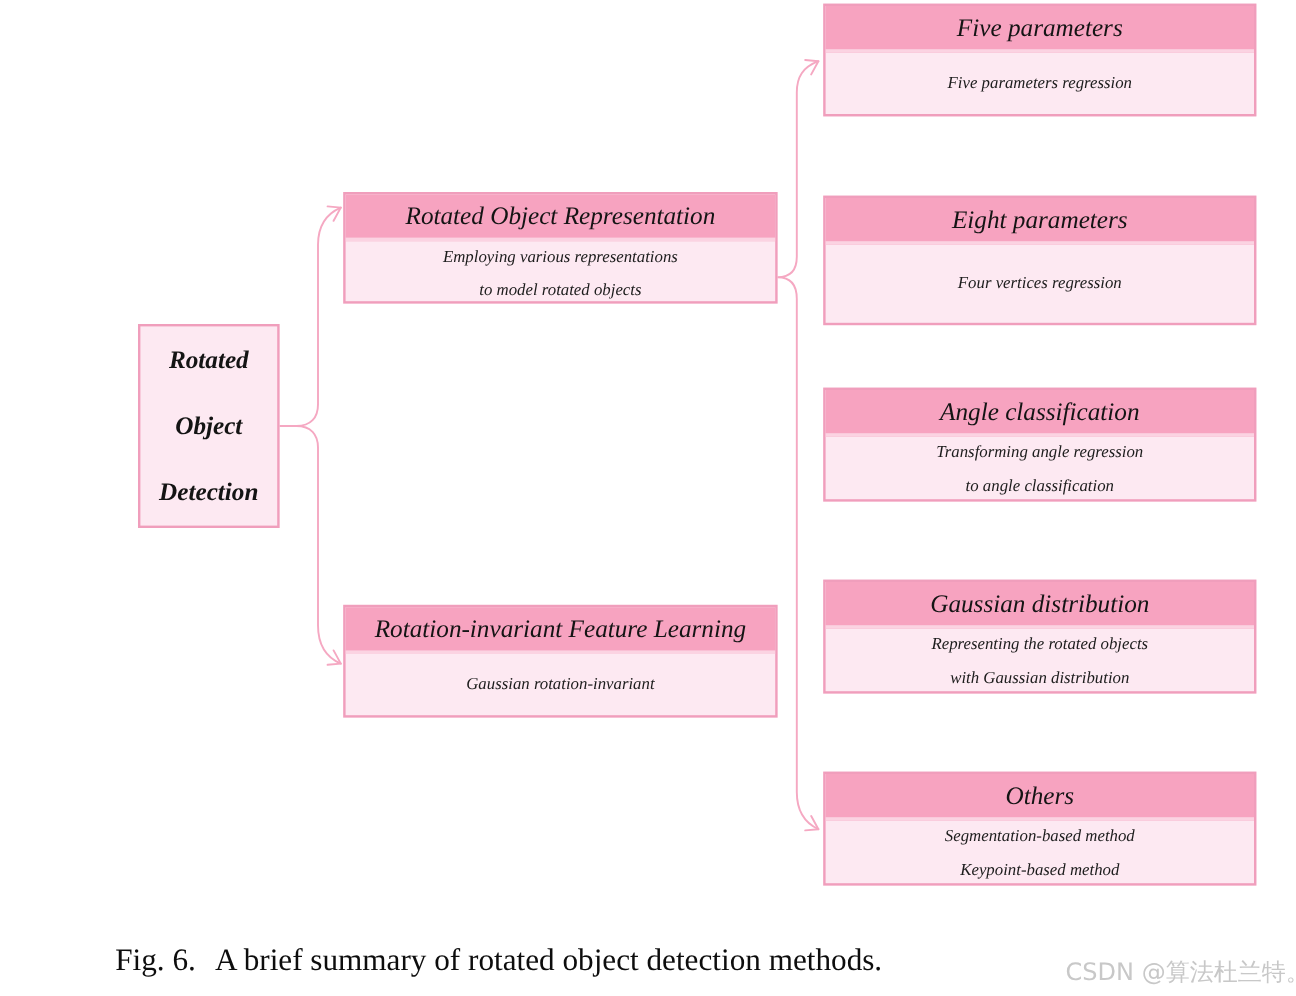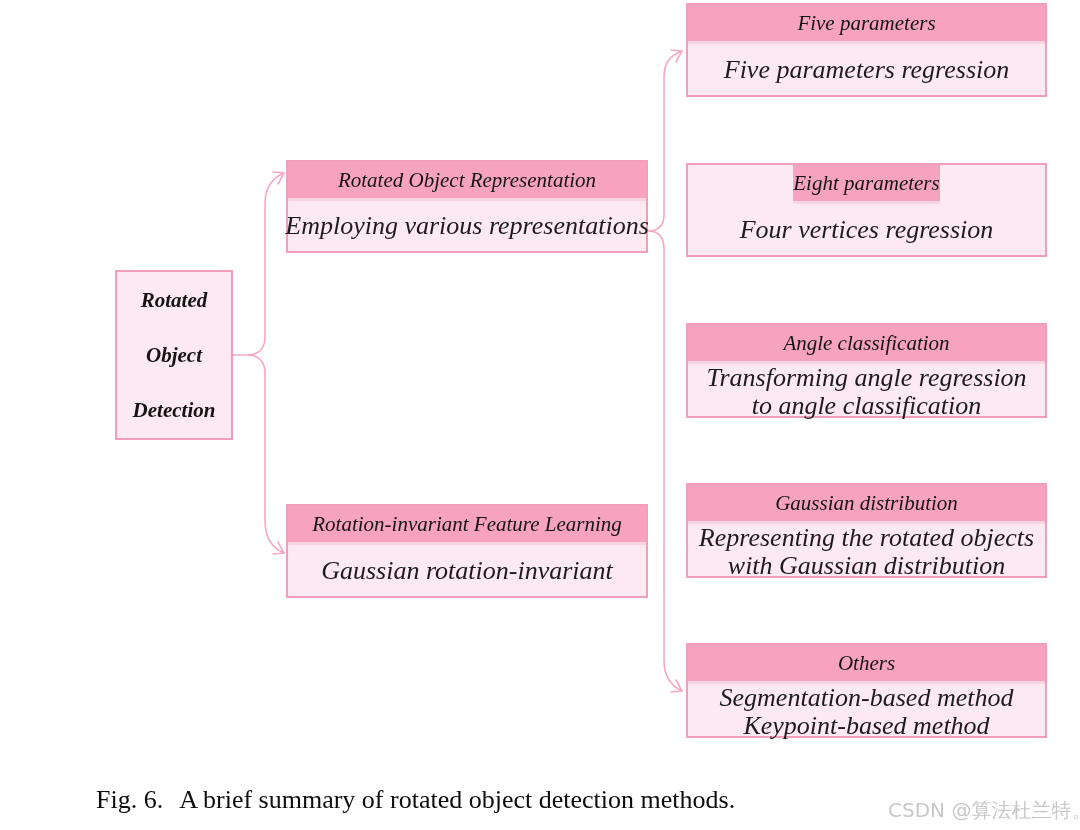--- a/index.html
+++ b/index.html
@@ -14,21 +14,21 @@
   html,body{margin:0;padding:0;}
   body{background:#ffffff;font-family:"Liberation Serif","DejaVu Serif",serif;}
   .stage{position:relative;width:1080px;height:830px;background:#ffffff;overflow:hidden;}
   .connector-layer{position:absolute;left:0;top:0;width:1080px;height:830px;pointer-events:none;}
   .node{position:absolute;box-sizing:border-box;border:2px solid var(--border);
         background:var(--body);display:flex;flex-direction:column;}
   .node .hdr{flex:0 0 auto;height:36px;background:var(--header);
         border-bottom:3px solid var(--divider);display:flex;align-items:center;justify-content:center;
         font-weight:normal;font-style:italic;font-size:21px;color:var(--ink);}
   .node .bod{flex:1 1 auto;display:flex;flex-direction:column;align-items:center;justify-content:center;
-        font-style:italic;font-size:26px;line-height:28px;color:#1c1c1c;text-align:center;}
+        font-style:italic;font-size:14px;line-height:28px;color:#1c1c1c;text-align:center;}
   .node .line{display:block;white-space:nowrap;}
   .root-node{align-items:center;justify-content:center;text-align:center;
         font-weight:bold;font-style:italic;font-size:21px;line-height:29px;color:var(--ink);gap:26px;}
   .caption{position:absolute;left:96px;top:785px;font-size:26px;color:#0d0d0d;white-space:nowrap;}
   .caption .cap-text{margin-left:16px;}
   .watermark{position:absolute;left:888px;top:797px;font-family:"DejaVu Sans","Liberation Sans",sans-serif;
         font-size:20px;color:var(--watermark);white-space:nowrap;}
 </style>
 </head>
 <body>
@@ -52,20 +52,21 @@
     <span class="line">Object</span>
     <span class="line">Detection</span>
   </div>
 
   <div class="node" style="left:286px;top:160px;width:362px;height:93px;">
     <div class="hdr">
       <span>Rotated Object Representation</span>
     </div>
     <div class="bod">
       <span class="line">Employing various representations</span>
+      <span class="line">to model rotated objects</span>
     </div>
   </div>
 
   <div class="node" style="left:286px;top:504px;width:362px;height:94px;">
     <div class="hdr">
       <span>Rotation-invariant Feature Learning</span>
     </div>
     <div class="bod">
       <span class="line">Gaussian rotation-invariant</span>
     </div>
@@ -73,21 +74,21 @@
 
   <div class="node" style="left:686px;top:3px;width:361px;height:94px;">
     <div class="hdr">
       <span>Five parameters</span>
     </div>
     <div class="bod">
       <span class="line">Five parameters regression</span>
     </div>
   </div>
 
-  <div class="node" style="left:686px;top:163px;width:361px;height:94px;align-items:center;">
+  <div class="node" style="left:686px;top:163px;width:361px;height:108px;">
     <div class="hdr">
       <span>Eight parameters</span>
     </div>
     <div class="bod">
       <span class="line">Four vertices regression</span>
     </div>
   </div>
 
   <div class="node" style="left:686px;top:323px;width:361px;height:95px;">
     <div class="hdr">

